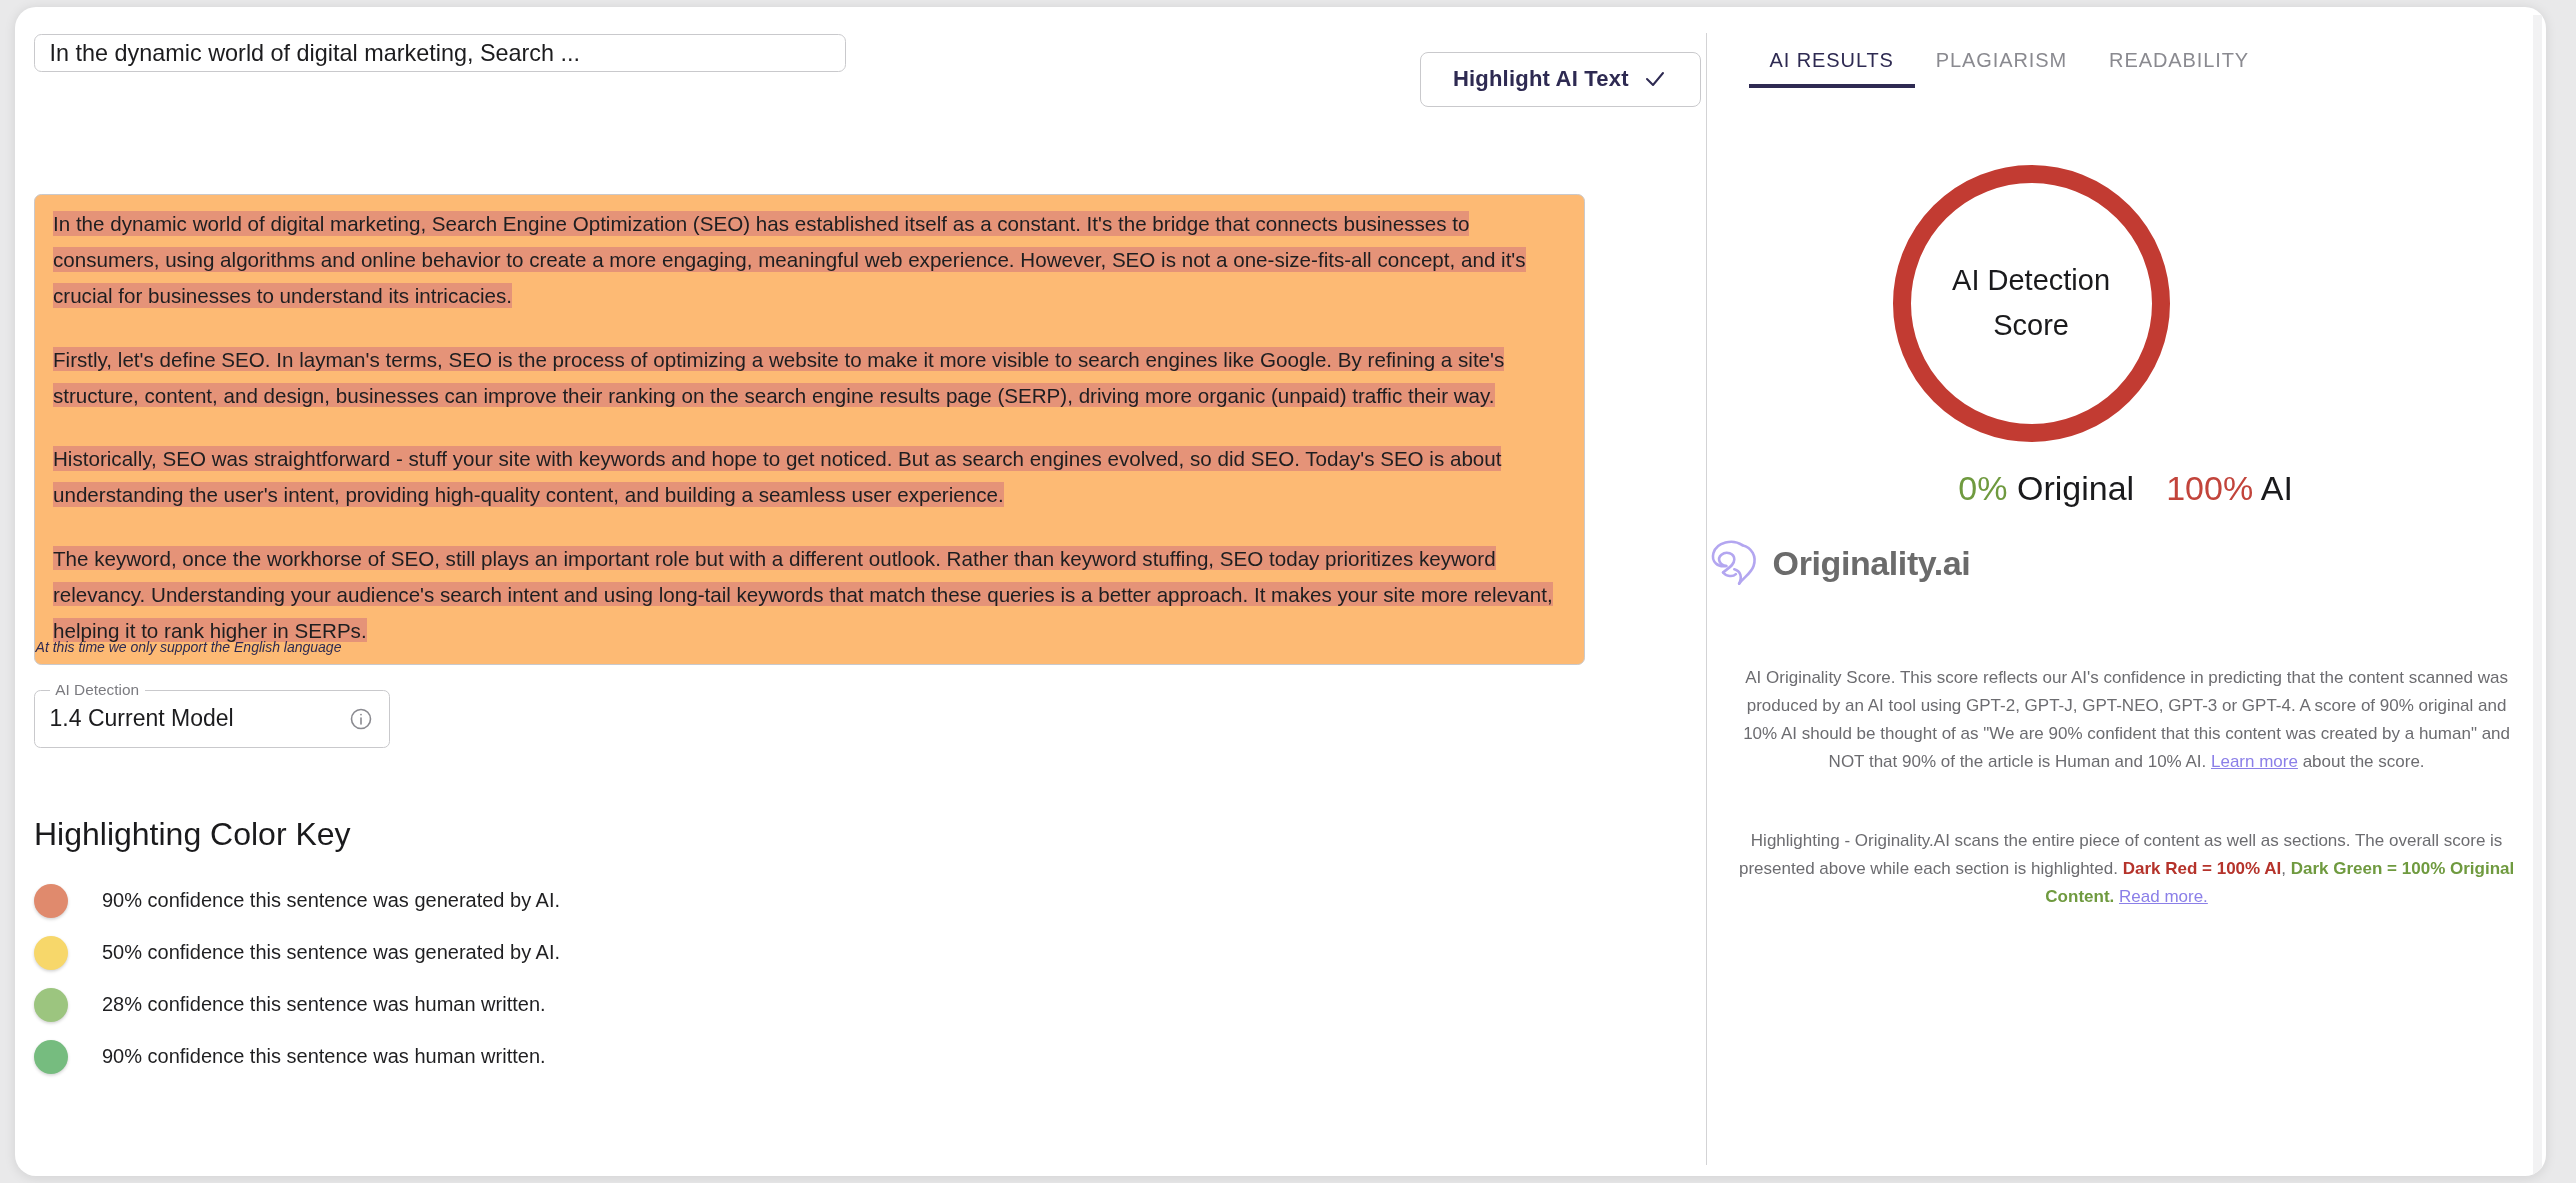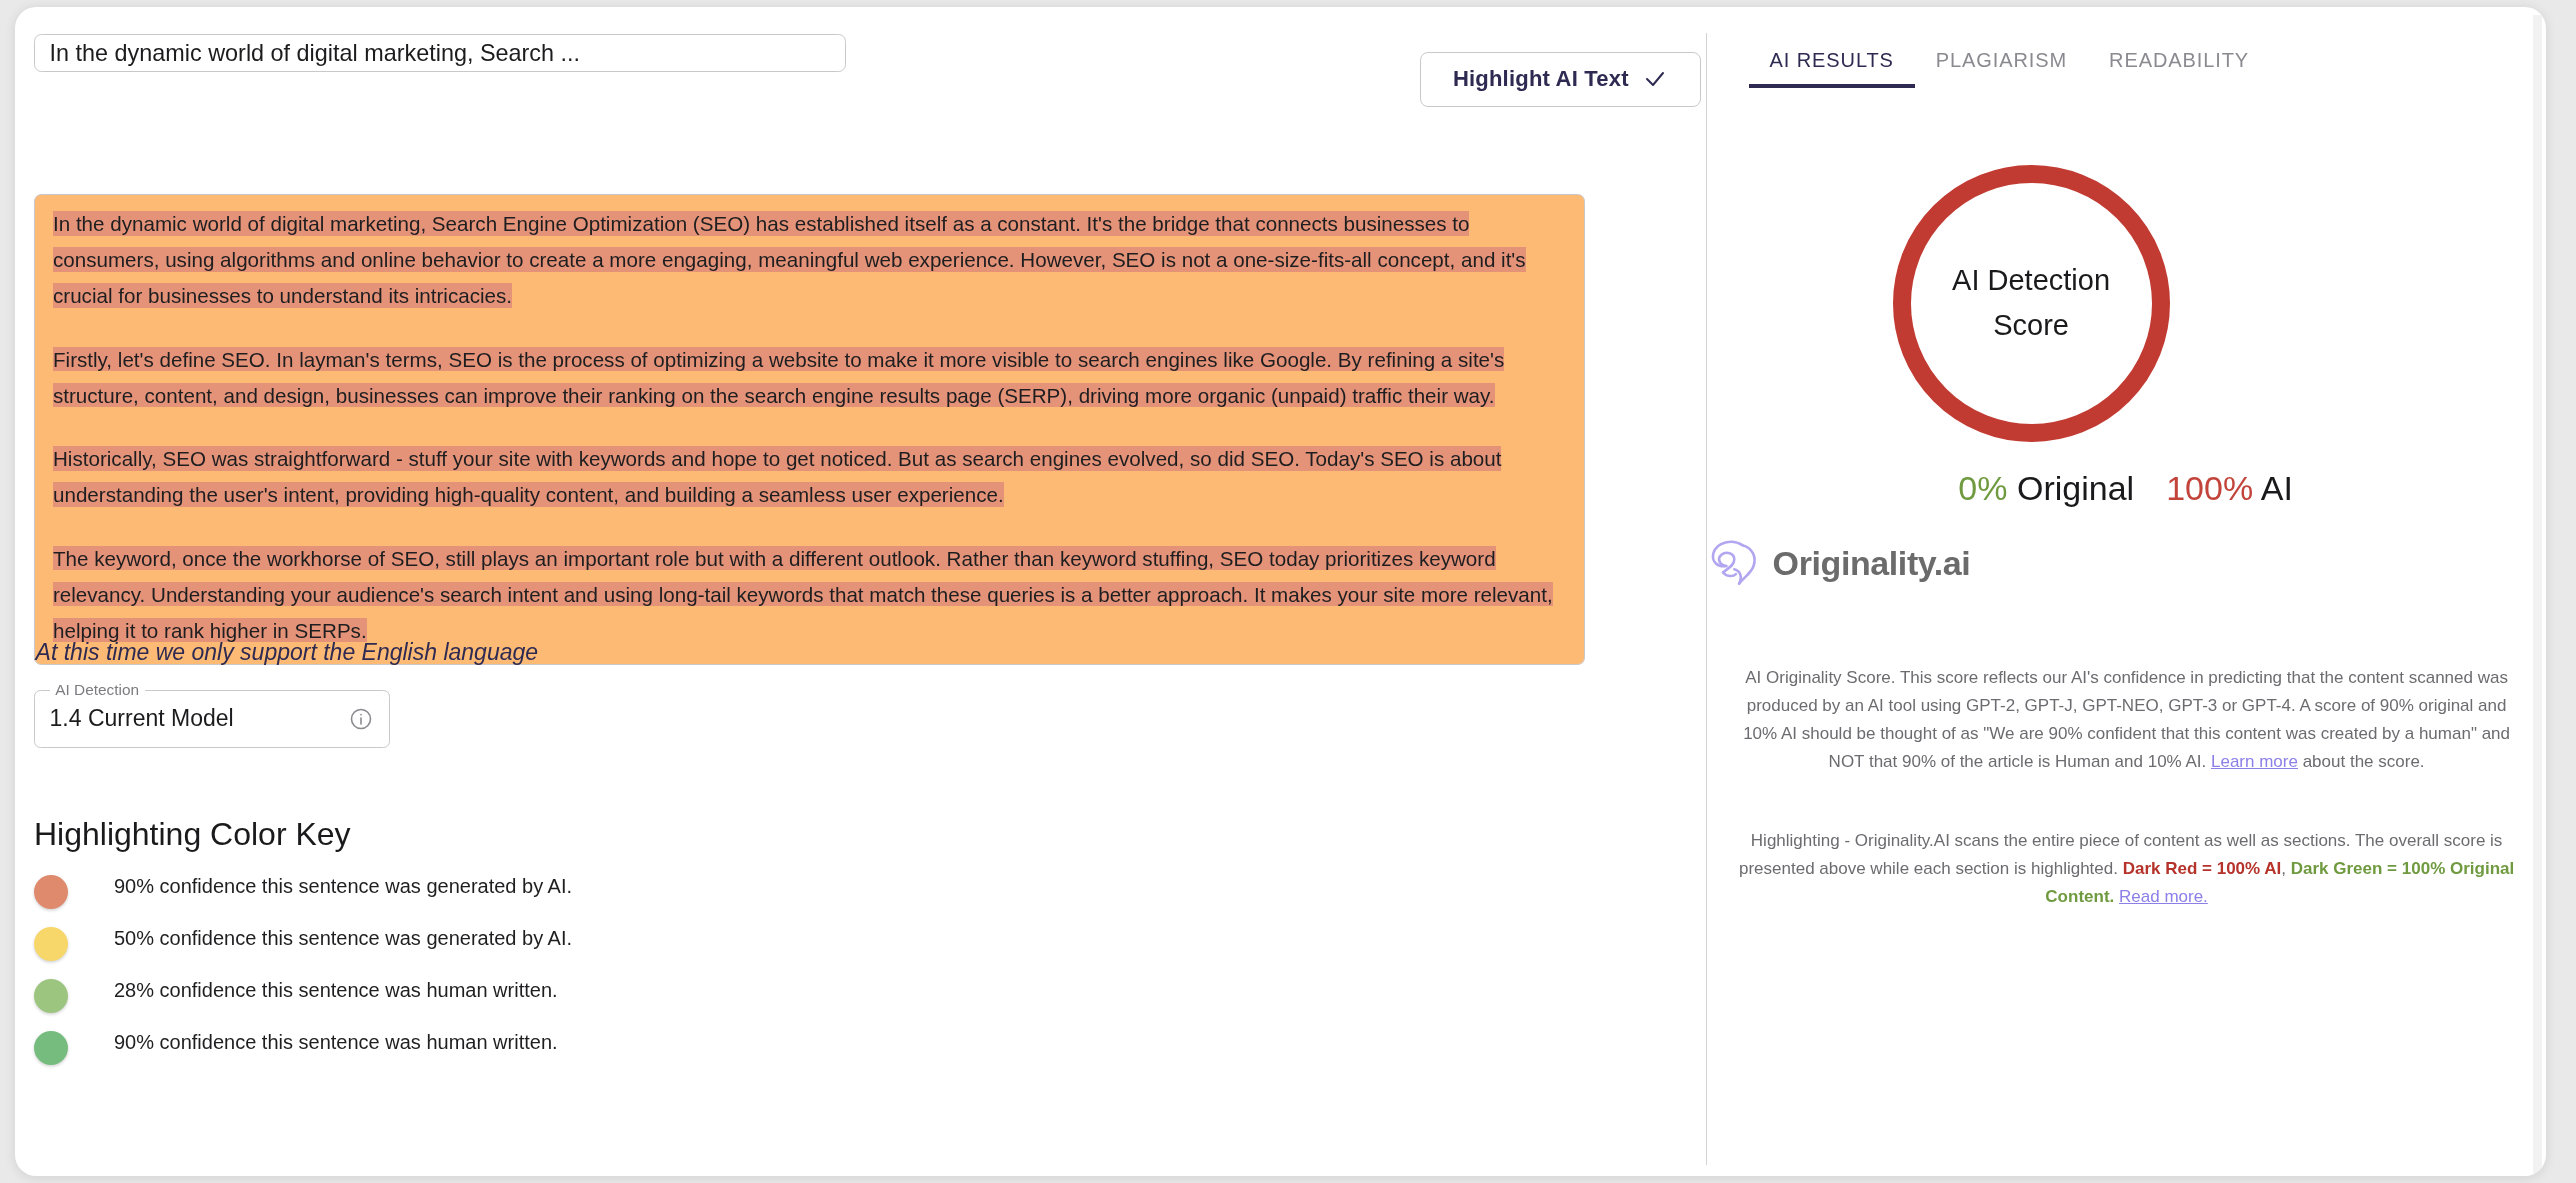--- a/index.html
+++ b/index.html
@@ -112,21 +112,21 @@
     background: #e59378;
     box-decoration-break: clone;
     -webkit-box-decoration-break: clone;
     padding: 0.8px 0;
   }
 
   .lang-note {
     position: absolute;
     left: 21px;
     top: 632px;
-    font-size: 23px;
+    font-size: 14px;
     font-style: italic;
     color: #2e2a52;
   }
 
   .model-select {
     position: absolute;
     left: 19.4px;
     top: 683px;
     width: 356px;
     height: 58px;
@@ -169,22 +169,23 @@
     color: #1a1a1c;
   }
   .key-list {
     position: absolute;
     left: 19.4px;
     top: 868px;
     width: 889px;
   }
   .key-row {
     display: flex;
+    align-items: center;
     height: 52px;
-    gap: 12px;
+    gap: 0;
   }
   .swatch {
     width: 34px;
     height: 34px;
     border-radius: 50%;
     flex: 0 0 34px;
     box-shadow: 0 1.6px 3.2px rgba(0,0,0,0.18);
   }
   .key-row .klbl {
     margin-left: 34px;

